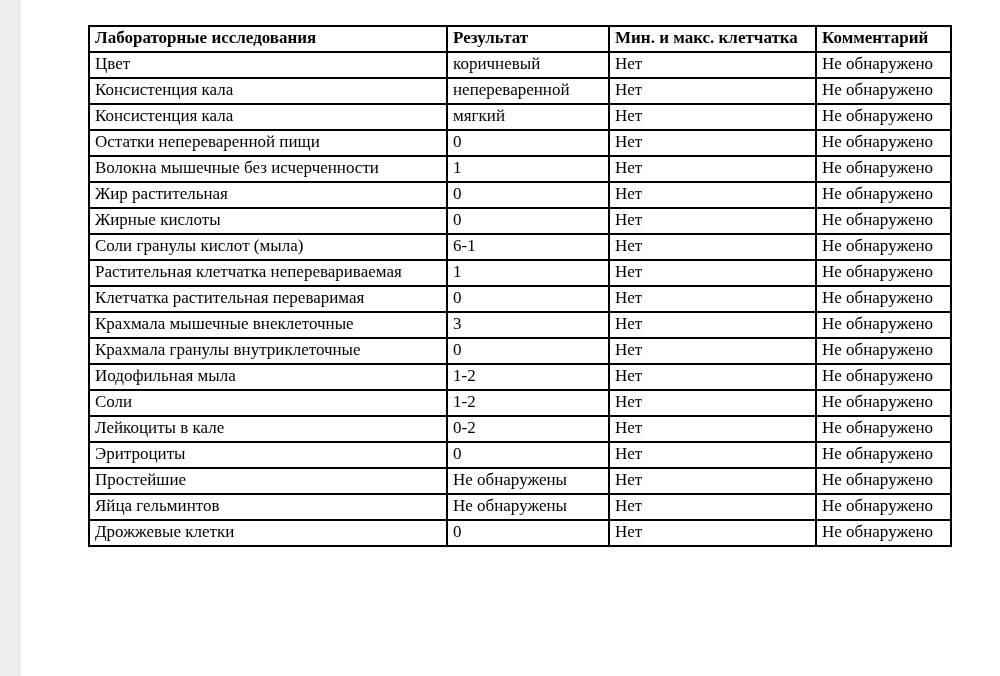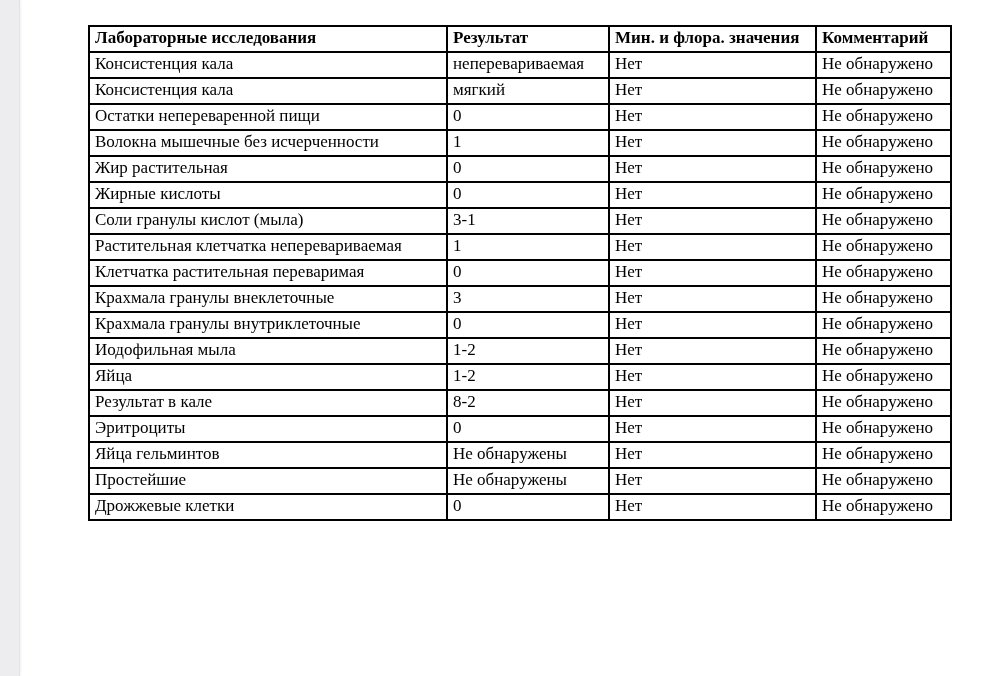--- a/index.html
+++ b/index.html
@@ -62,28 +62,34 @@
     <colgroup>
       <col class="c1">
         <col class="c2">
         <col class="c3">
         <col class="c4">
     </colgroup>
     <thead>
       <tr>
         <th>Лабораторные исследования</th>
         <th>Результат</th>
-        <th>Мин. и флора. значения</th>
+        <th>Мин. и макс. клетчатка</th>
         <th>Комментарий</th>
       </tr>
     </thead>
     <tbody>
         <tr>
+          <td>Цвет</td>
+          <td>коричневый</td>
+          <td>Нет</td>
+          <td>Не обнаружено</td>
+        </tr>
+        <tr>
           <td>Консистенция кала</td>
-          <td>неперевариваемая</td>
+          <td>непереваренной</td>
           <td>Нет</td>
           <td>Не обнаружено</td>
         </tr>
         <tr>
           <td>Консистенция кала</td>
           <td>мягкий</td>
           <td>Нет</td>
           <td>Не обнаружено</td>
         </tr>
         <tr>
@@ -105,80 +111,80 @@
           <td>Не обнаружено</td>
         </tr>
         <tr>
           <td>Жирные кислоты</td>
           <td>0</td>
           <td>Нет</td>
           <td>Не обнаружено</td>
         </tr>
         <tr>
           <td>Соли гранулы кислот (мыла)</td>
-          <td>3-1</td>
+          <td>6-1</td>
           <td>Нет</td>
           <td>Не обнаружено</td>
         </tr>
         <tr>
           <td>Растительная клетчатка неперевариваемая</td>
           <td>1</td>
           <td>Нет</td>
           <td>Не обнаружено</td>
         </tr>
         <tr>
           <td>Клетчатка растительная переваримая</td>
           <td>0</td>
           <td>Нет</td>
           <td>Не обнаружено</td>
         </tr>
         <tr>
-          <td>Крахмала гранулы внеклеточные</td>
+          <td>Крахмала мышечные внеклеточные</td>
           <td>3</td>
           <td>Нет</td>
           <td>Не обнаружено</td>
         </tr>
         <tr>
           <td>Крахмала гранулы внутриклеточные</td>
           <td>0</td>
           <td>Нет</td>
           <td>Не обнаружено</td>
         </tr>
         <tr>
           <td>Иодофильная мыла</td>
           <td>1-2</td>
           <td>Нет</td>
           <td>Не обнаружено</td>
         </tr>
         <tr>
-          <td>Яйца</td>
+          <td>Соли</td>
           <td>1-2</td>
           <td>Нет</td>
           <td>Не обнаружено</td>
         </tr>
         <tr>
-          <td>Результат в кале</td>
-          <td>8-2</td>
+          <td>Лейкоциты в кале</td>
+          <td>0-2</td>
           <td>Нет</td>
           <td>Не обнаружено</td>
         </tr>
         <tr>
           <td>Эритроциты</td>
           <td>0</td>
           <td>Нет</td>
           <td>Не обнаружено</td>
         </tr>
         <tr>
-          <td>Яйца гельминтов</td>
+          <td>Простейшие</td>
           <td>Не обнаружены</td>
           <td>Нет</td>
           <td>Не обнаружено</td>
         </tr>
         <tr>
-          <td>Простейшие</td>
+          <td>Яйца гельминтов</td>
           <td>Не обнаружены</td>
           <td>Нет</td>
           <td>Не обнаружено</td>
         </tr>
         <tr>
           <td>Дрожжевые клетки</td>
           <td>0</td>
           <td>Нет</td>
           <td>Не обнаружено</td>
         </tr>

